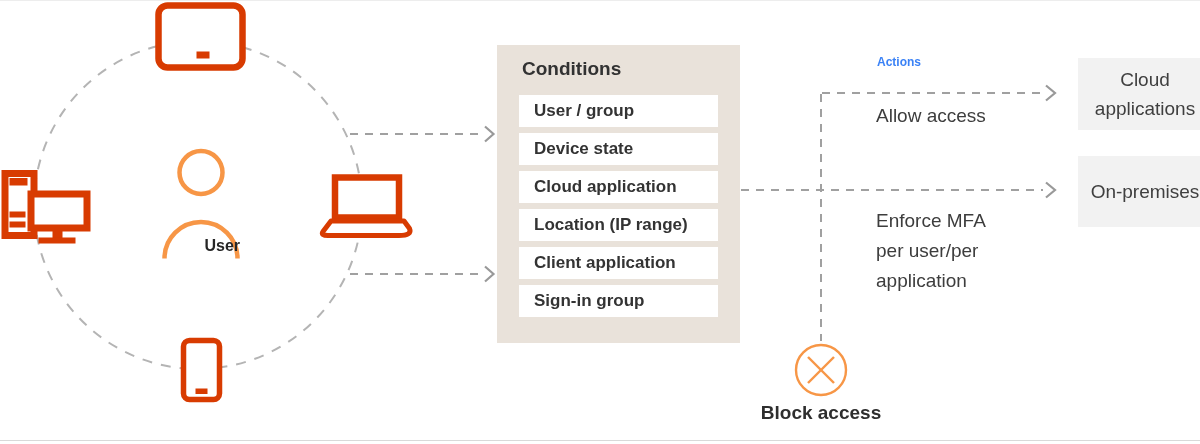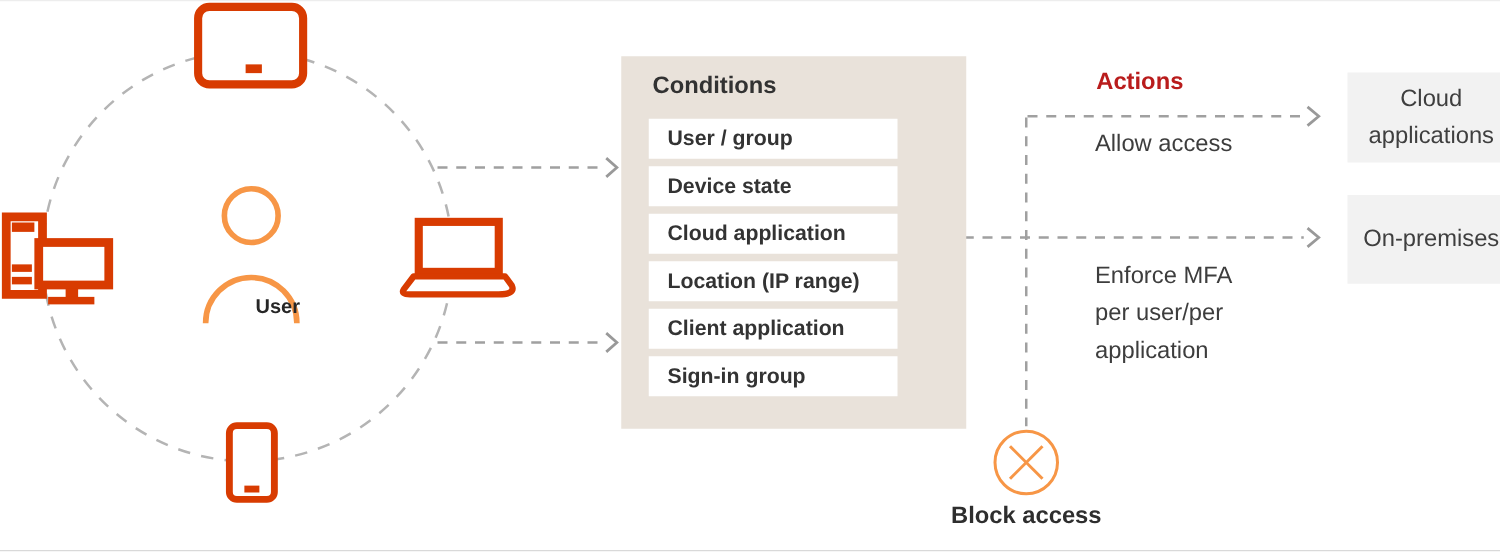--- a/index.html
+++ b/index.html
@@ -11,31 +11,31 @@
   .hairline { position:absolute; left:0; width:1200px; height:1px; }
   .hairline.top { top:0; background:#ededed; }
   .hairline.bottom { top:440px; background:#d9d9d9; }
   svg.art { position:absolute; left:0; top:0; }
 
   .user-label {
     position:absolute; left:160px; top:237px; width:80px; text-align:right;
     font-size:16px; font-weight:600; color:#262626;
   }
   .panel {
-    position:absolute; left:497px; top:45px; width:276px; height:298px;
+    position:absolute; left:497px; top:45px; width:243px; height:298px;
     background:#e9e2da; box-sizing:border-box; padding-top:13px;
   }
   .panel-title { margin-left:25px; font-size:19px; font-weight:600; color:#323232; }
   .rows { margin:15px 0 0 22px; }
   .crow {
     width:199px; height:32px; margin-bottom:6px; background:#ffffff;
     display:flex; align-items:center; box-sizing:border-box; padding-left:15px;
     font-size:17px; font-weight:600; color:#333333;
   }
-  .actions-title { position:absolute; left:877px; top:55px; font-size:19px; font-weight:600; color:#b91c1c; }
+  .actions-title { position:absolute; left:877px; top:55px; font-size:12px; font-weight:600; color:#3b82f6; }
   .allow-text   { position:absolute; left:876px; top:105px; font-size:19px; color:#3d3d3d; }
   .enforce-text { position:absolute; left:876px; top:206px; font-size:19px; line-height:30px; color:#3d3d3d; white-space:pre-line; }
   .block-label  { position:absolute; left:746px; top:402px; width:150px; text-align:center; font-size:19px; font-weight:600; color:#2e2e2e; }
   .target-box {
     position:absolute; left:1078px; width:134px; background:#f2f2f2;
     display:flex; align-items:center; justify-content:center; text-align:center;
     font-size:19px; line-height:29px; color:#3f3f3f;
   }
   .target-box.cloud  { top:58px;  height:72px; }
   .target-box.onprem { top:156px; height:71px; }

